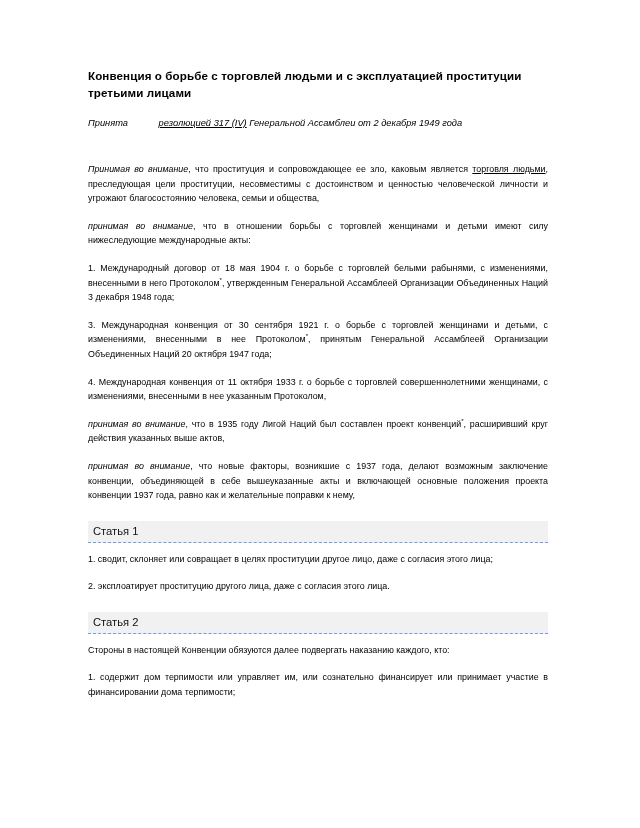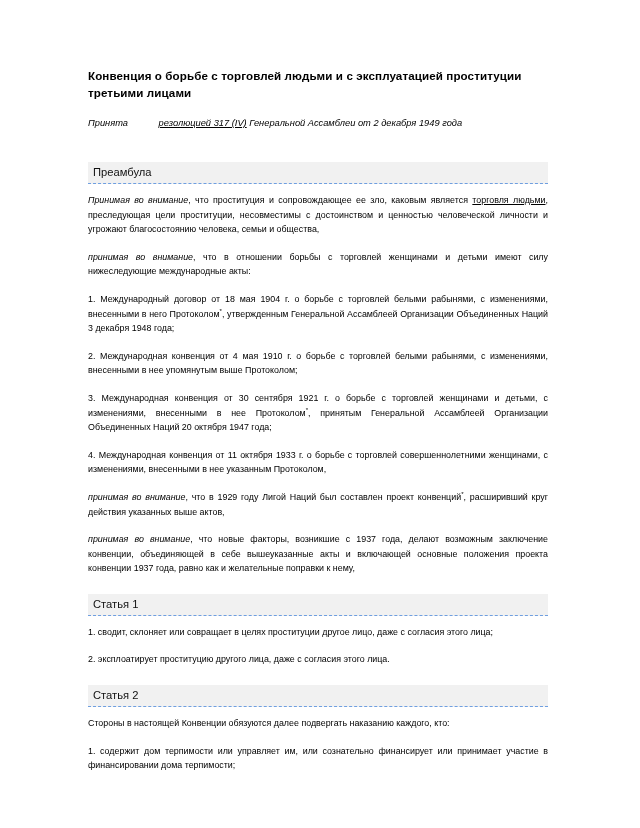--- a/index.html
+++ b/index.html
@@ -81,44 +81,42 @@
 <body>
 
 <div class="page">
 
   <h1 class="doc-title">Конвенция о борьбе с торговлей людьми и с эксплуатацией проституции третьими лицами</h1>
 
   <p class="doc-subtitle">
     <span>Принята </span><a class="lnk" href="#">резолюцией 317 (IV)</a><span> Генеральной Ассамблеи от 2 декабря 1949 года</span>
   </p>
 
-  <div class="section-header">Преамбула</div>
 
   <p class="body-text">
     <span class="ital">Принимая во внимание</span><span>, что проституция и сопровождающее ее зло, каковым является </span><a class="lnk" href="#">торговля людьми</a><span>, преследующая цели проституции, несовместимы с достоинством и ценностью человеческой личности и угрожают благосостоянию человека, семьи и общества,</span>
   </p>
 
   <p class="body-text">
     <span class="ital">принимая во внимание</span><span>, что в отношении борьбы с торговлей женщинами и детьми имеют силу нижеследующие международные акты:</span>
   </p>
 
   <p class="body-text">
     <span>1. Международный договор от 18 мая 1904 г. о борьбе с торговлей белыми рабынями, с изменениями, внесенными в него Протоколом</span><sup class="fn">*</sup><span>, утвержденным Генеральной Ассамблеей Организации Объединенных Наций 3 декабря 1948 года;</span>
   </p>
 
-  <p class="body-text">2. Международная конвенция от 4 мая 1910 г. о борьбе с торговлей белыми рабынями, с изменениями, внесенными в нее упомянутым выше Протоколом;</p>
 
   <p class="body-text">
     <span>3. Международная конвенция от 30 сентября 1921 г. о борьбе с торговлей женщинами и детьми, с изменениями, внесенными в нее Протоколом</span><sup class="fn">*</sup><span>, принятым Генеральной Ассамблеей Организации Объединенных Наций 20 октября 1947 года;</span>
   </p>
 
   <p class="body-text">4. Международная конвенция от 11 октября 1933 г. о борьбе с торговлей совершеннолетними женщинами, с изменениями, внесенными в нее указанным Протоколом,</p>
 
   <p class="body-text">
-    <span class="ital">принимая во внимание</span><span>, что в 1929 году Лигой Наций был составлен проект конвенций</span><sup class="fn">*</sup><span>, расширивший круг действия указанных выше актов,</span>
+    <span class="ital">принимая во внимание</span><span>, что в 1935 году Лигой Наций был составлен проект конвенций</span><sup class="fn">*</sup><span>, расширивший круг действия указанных выше актов,</span>
   </p>
 
   <p class="body-text">
     <span class="ital">принимая во внимание</span><span>, что новые факторы, возникшие с 1937 года, делают возможным заключение конвенции, объединяющей в себе вышеуказанные акты и включающей основные положения проекта конвенции 1937 года, равно как и желательные поправки к нему,</span>
   </p>
 
 
   <div class="section-header second">Статья 1</div>
 
   <p class="body-text">1. сводит, склоняет или совращает в целях проституции другое лицо, даже с согласия этого лица;</p>

